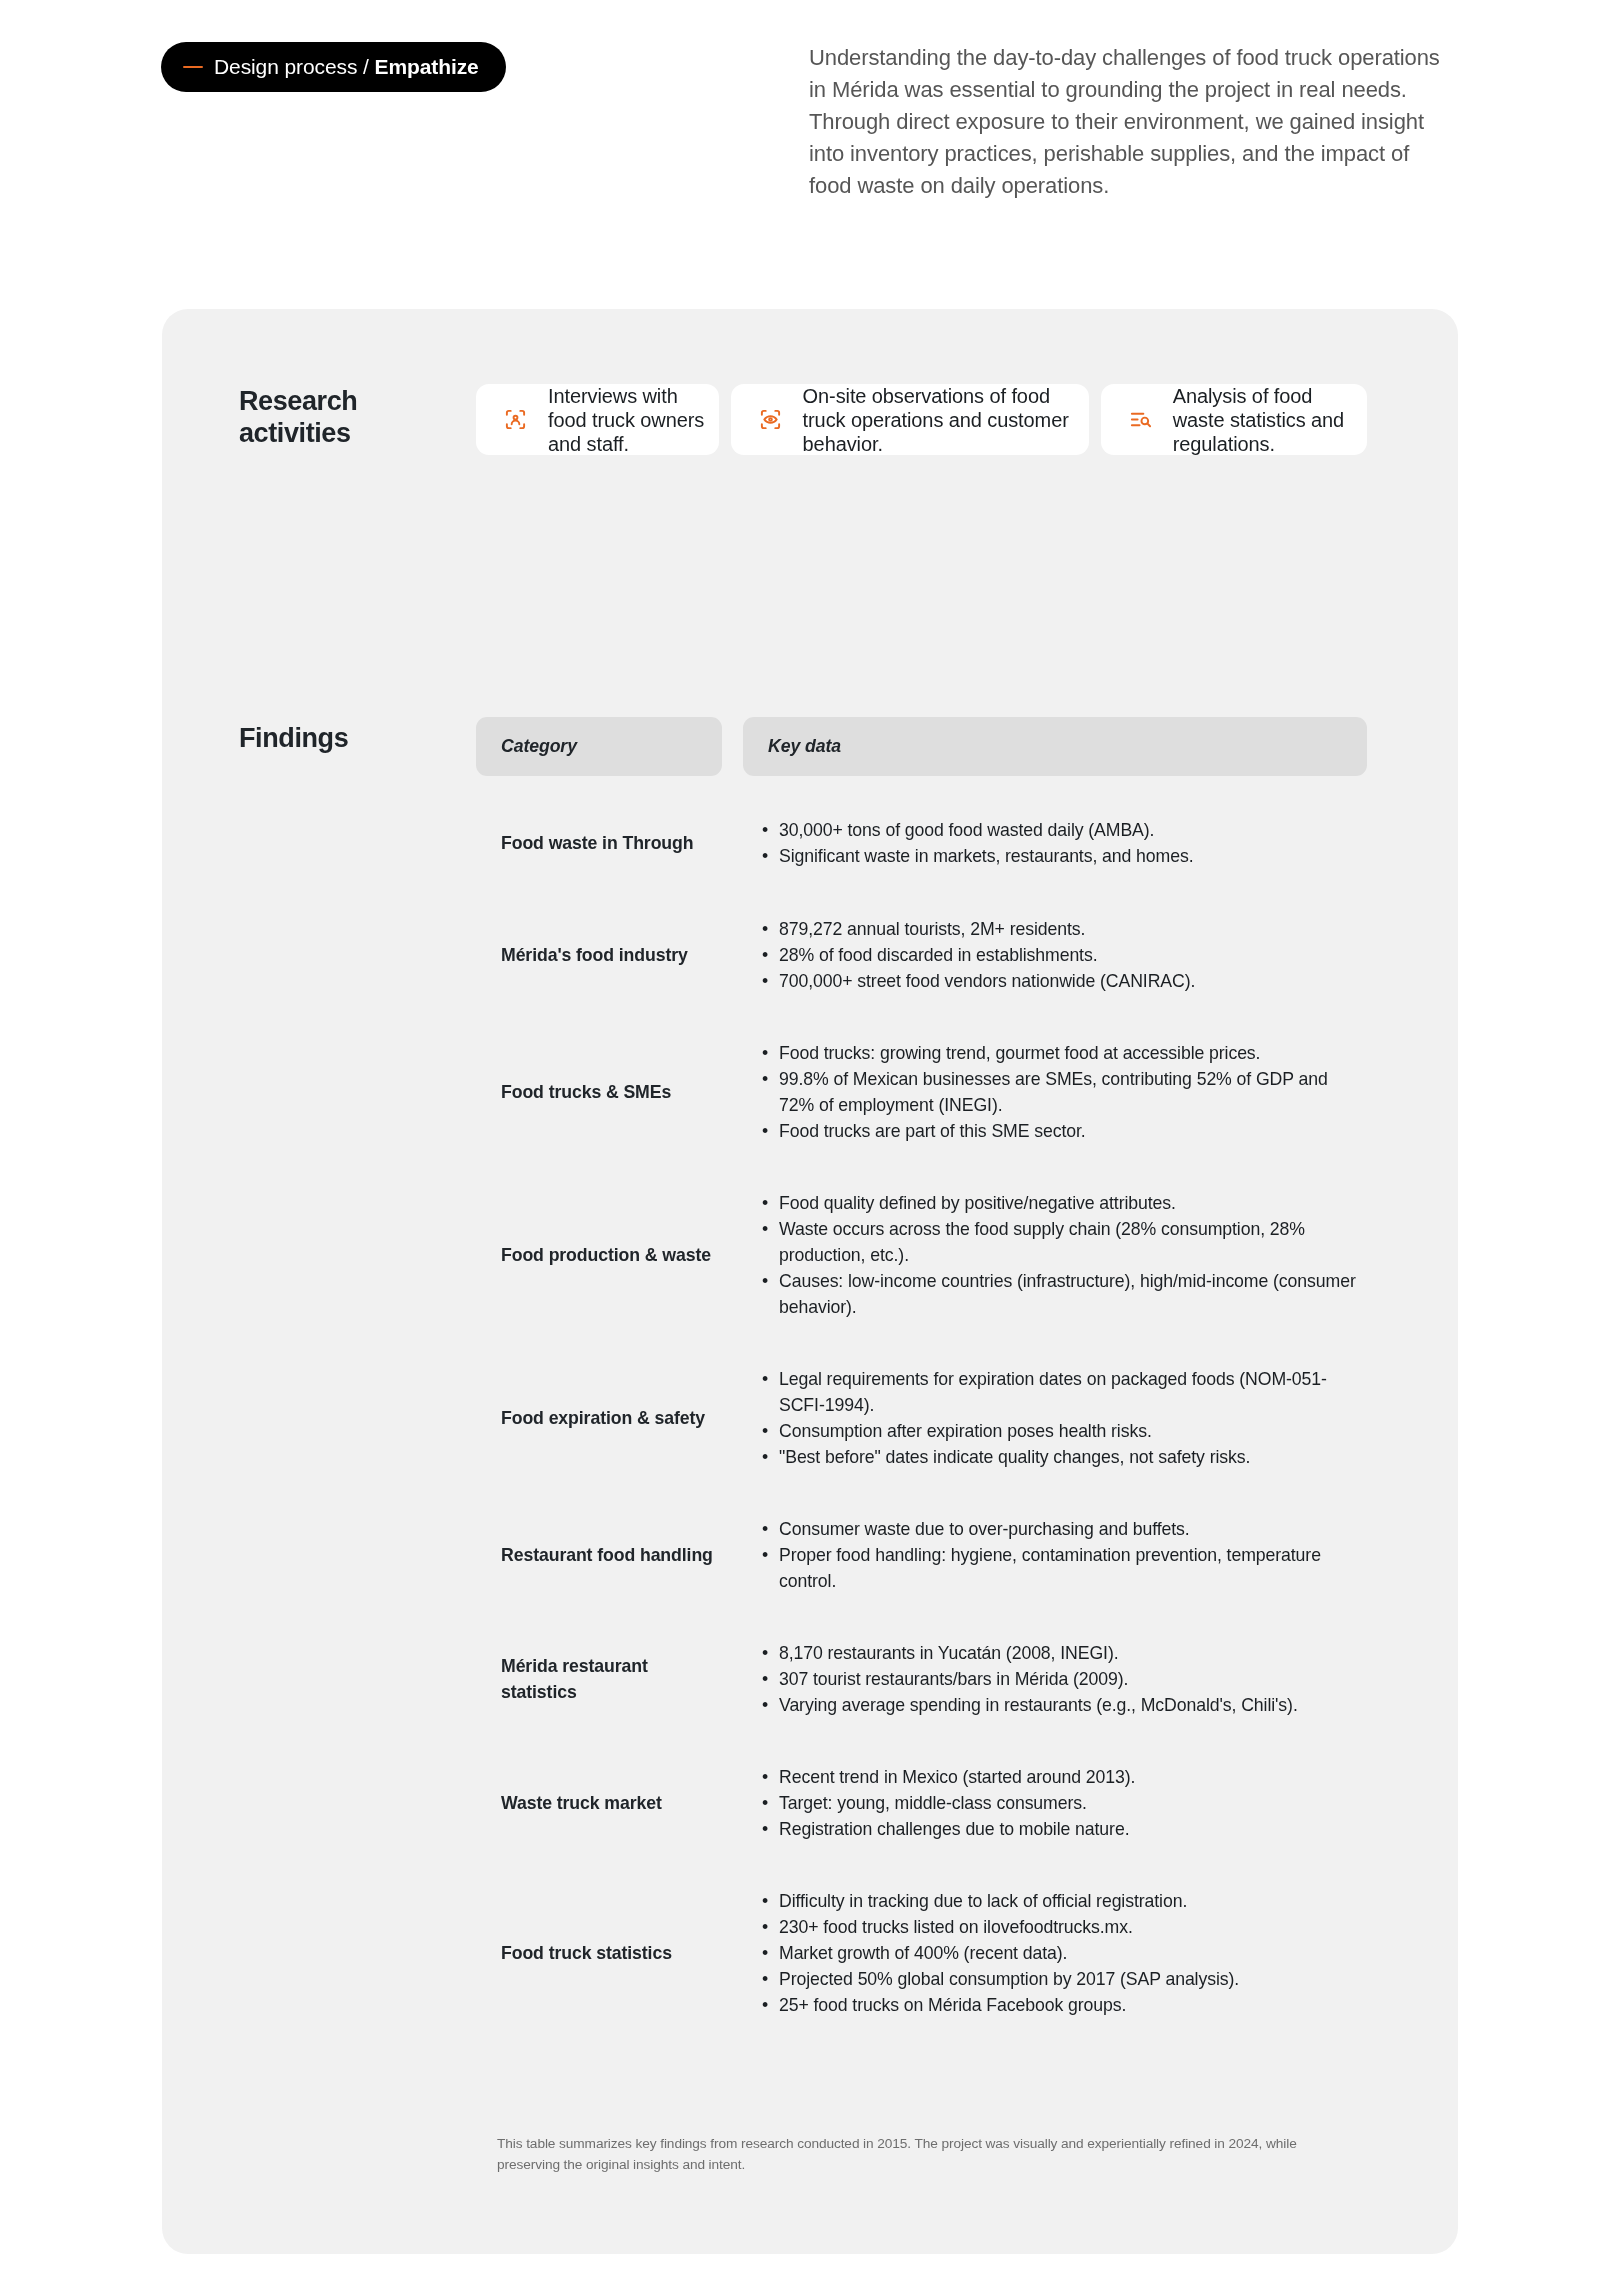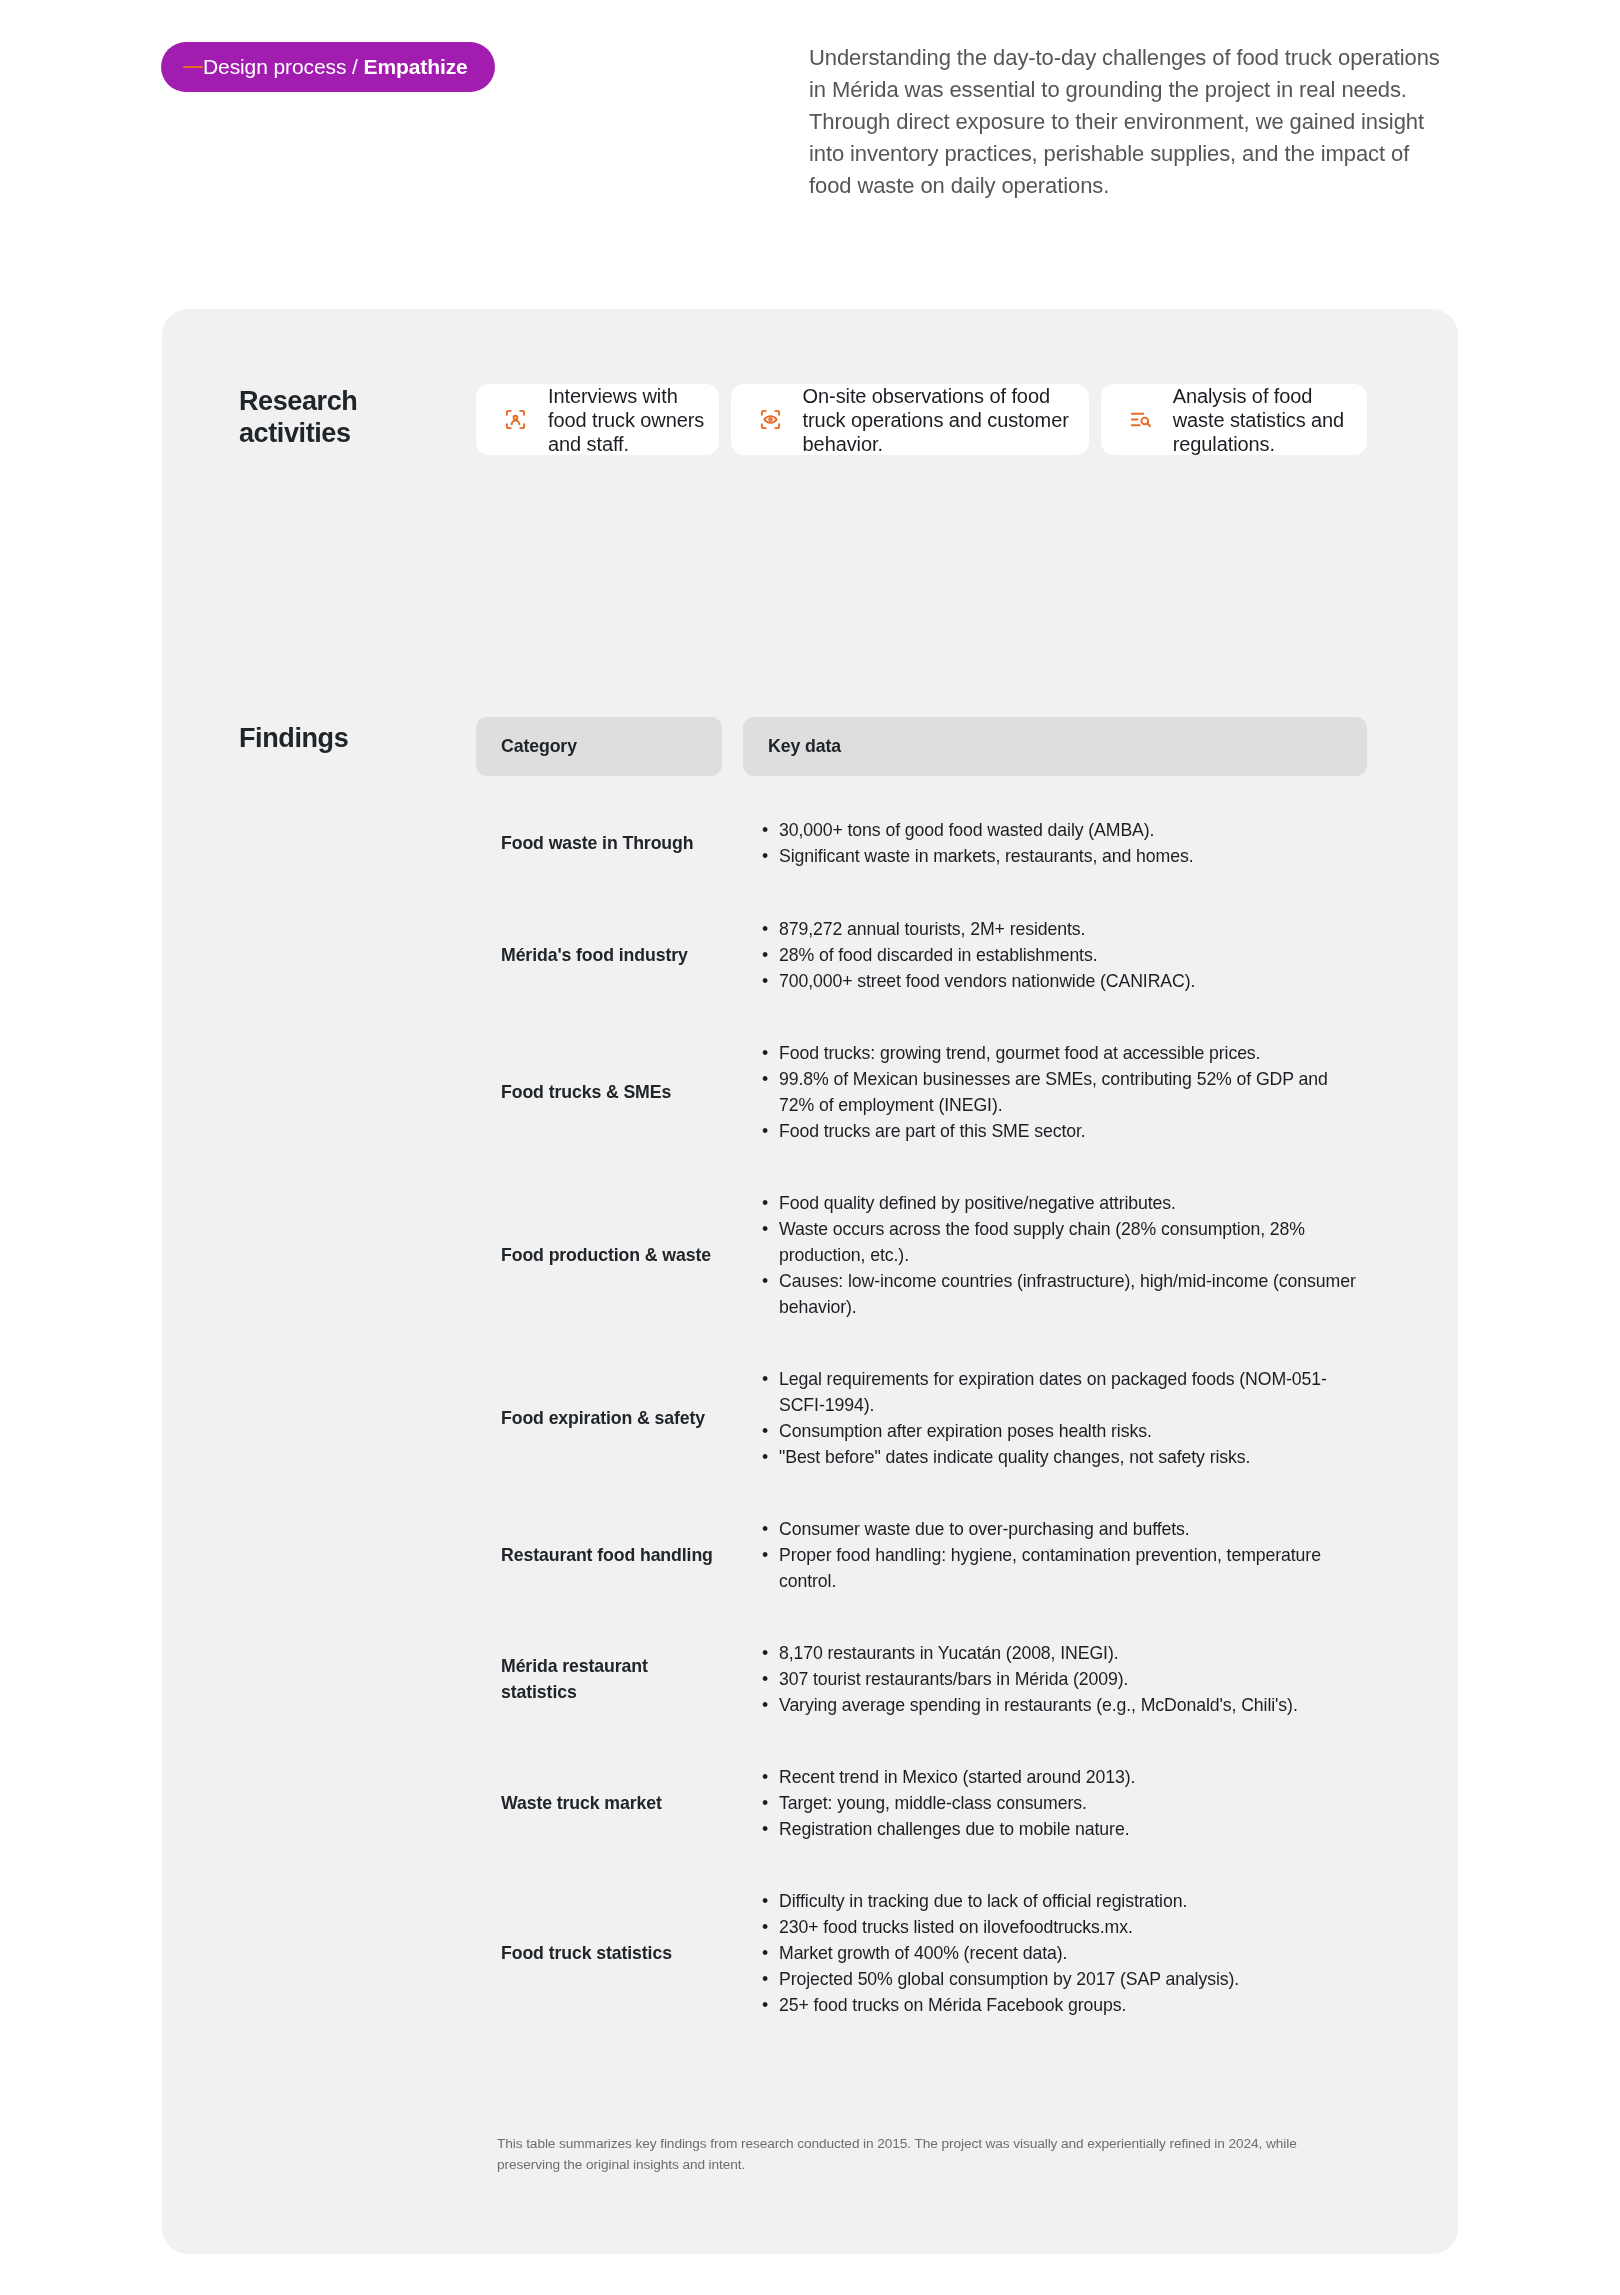--- a/index.html
+++ b/index.html
@@ -29,22 +29,23 @@
     height: 304px;
   }
 
   .chip {
     position: absolute;
     left: 161px;
     top: 42px;
     height: 50px;
     display: flex;
     align-items: center;
+    gap: 11px;
     padding: 0 27px 0 22px;
-    background: #a21caf;
+    background: #000000;
     border-radius: 25px;
     white-space: nowrap;
   }
   .chip-dash {
     width: 20px;
     height: 2.5px;
     background: #ea6a22;
     border-radius: 1.5px;
     flex: none;
   }
@@ -125,20 +126,21 @@
   .table {
     position: absolute;
     left: 314px;
     top: 408px;
     width: 891px;
   }
   .thead {
     display: flex;
     gap: 21px;
     margin-bottom: 17px;
+    font-style: italic;
   }
   .th {
     background: #dedede;
     border-radius: 11px;
     height: 59px;
     display: flex;
     align-items: center;
     padding-left: 25px;
     font-size: 17.7px;
     font-weight: 700;

